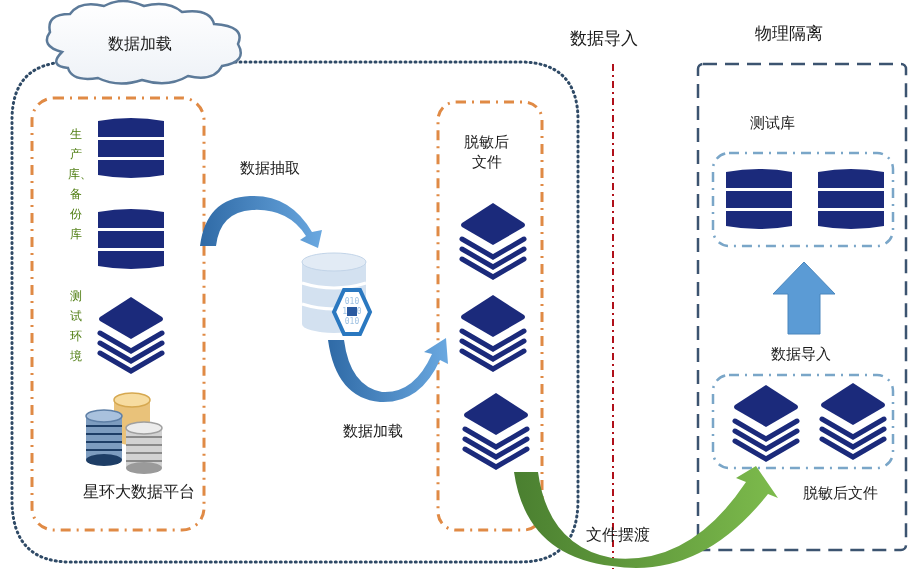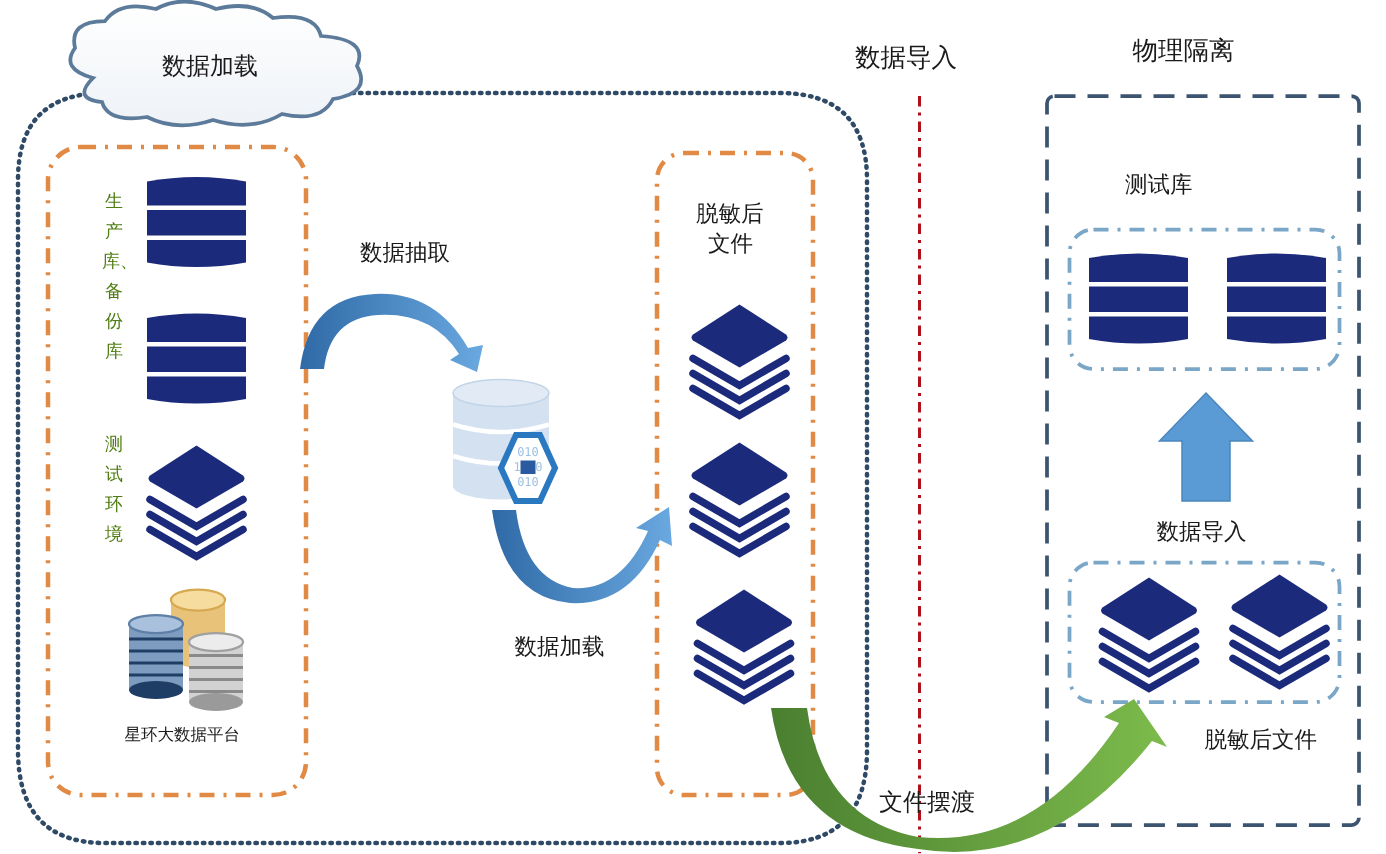--- a/index.html
+++ b/index.html
@@ -1,21 +1,21 @@
 <!DOCTYPE html>
 <html><head>
 <meta charset="utf-8">
 <style>
   html, body { margin:0; padding:0; background:#fff; }
   body { width:924px; height:569px; position:relative; overflow:hidden;
          font-family:"DejaVu Sans", "Liberation Sans", sans-serif; color:#222; }
   svg#diagram { position:absolute; left:0; top:0; }
   .lbl { position:absolute; font-size:15px; color:#1a1a1a; white-space:nowrap; }
   .vlbl { position:absolute; font-size:12px; color:#4d7c0f; width:16px; line-height:20px; text-align:center; word-break:break-all; }
-  .small { font-size:11px;text-align:right; }
+  .small { font-size:16px;text-align:right; }
 </style>
 </head>
 <body>
 
 <svg id="diagram" width="924" height="569" viewBox="0 0 924 569">
   <defs>
     <linearGradient id="blueArrow" x1="0" y1="0" x2="1" y2="0">
       <stop offset="0" stop-color="#2f6aa6"></stop>
       <stop offset="1" stop-color="#6aa8e0"></stop>
     </linearGradient>

